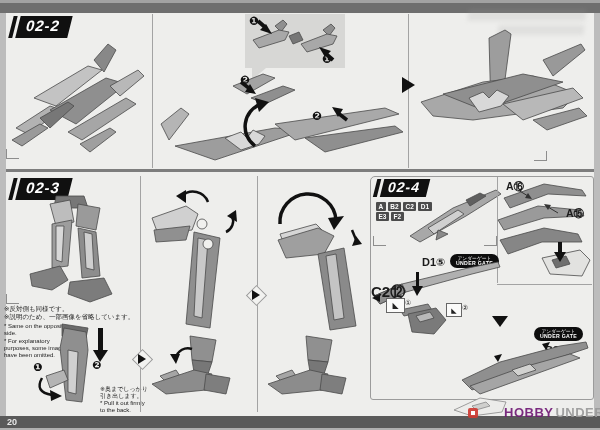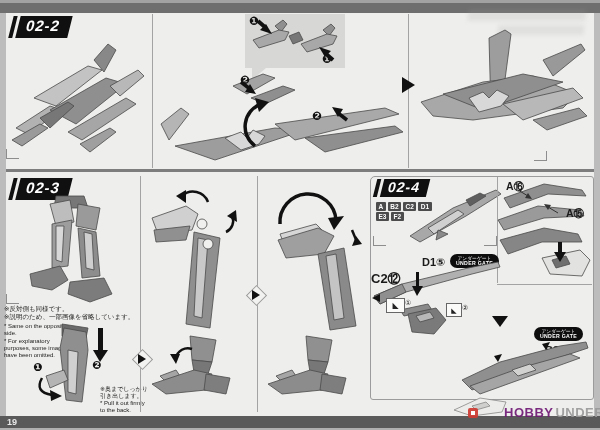--- a/index.html
+++ b/index.html
@@ -336,21 +336,21 @@
       <polygon points="28,52 56,46 60,52 32,58" fill="#8a8a8a"></polygon>
       <polygon points="36,56 64,50 74,62 62,76 40,74" fill="#7a7a7a"></polygon>
       <polygon points="44,58 58,54 62,60 48,64" fill="#b8b8b8"></polygon>
     </g>
     <g>
       <rect x="44" y="14" width="3" height="14" fill="#111"></rect>
       <polygon points="40,28 51,28 45,38" fill="#111"></polygon>
       <polygon points="0,40 8,36 8,44" fill="#111"></polygon>
     </g>
   </svg>
-  <span class="part-label" style="left:371px;top:270px;font-size:13px;">C2⑫</span>
+  <span class="part-label" style="left:371px;top:283px;font-size:15px;">C2⑫</span>
   <div class="cutbox" style="left:386px;top:298px;width:17px;height:13px;">
       <span>◣</span>
     </div>
   <span class="cutnum" style="left:405px;top:299px;">①</span>
   <div class="cutbox" style="left:446px;top:303px;width:14px;height:12px;">
       <span style="font-size:7px;">◣</span>
     </div>
   <span class="cutnum" style="left:462px;top:304px;">②</span>
 
   <div class="tri-down" style="left:492px;top:316px;"></div>
@@ -373,20 +373,20 @@
   </svg>
   <svg style="left:452px;top:394px;" width="58" height="24" viewBox="0 0 58 24">
     <g stroke="#888888" stroke-width="0.8" stroke-linejoin="round">
       <polygon points="2,16 28,4 54,8 50,18 20,22" fill="#ececea"></polygon>
       <polygon points="20,12 34,8 38,12 24,16" fill="#cfcfcd"></polygon>
     </g>
   </svg>
 
   <div class="botbar"></div>
   <div class="botedge"></div>
-  <span class="pagenum">19</span>
+  <span class="pagenum">20</span>
   <div class="watermark">
     <span class="wm-logo"></span>
     <span class="wm-hobby">HOBBY</span>
     <span class="wm-search">UNDER</span>
   </div>
 
 </div>
 
 </body></html>

